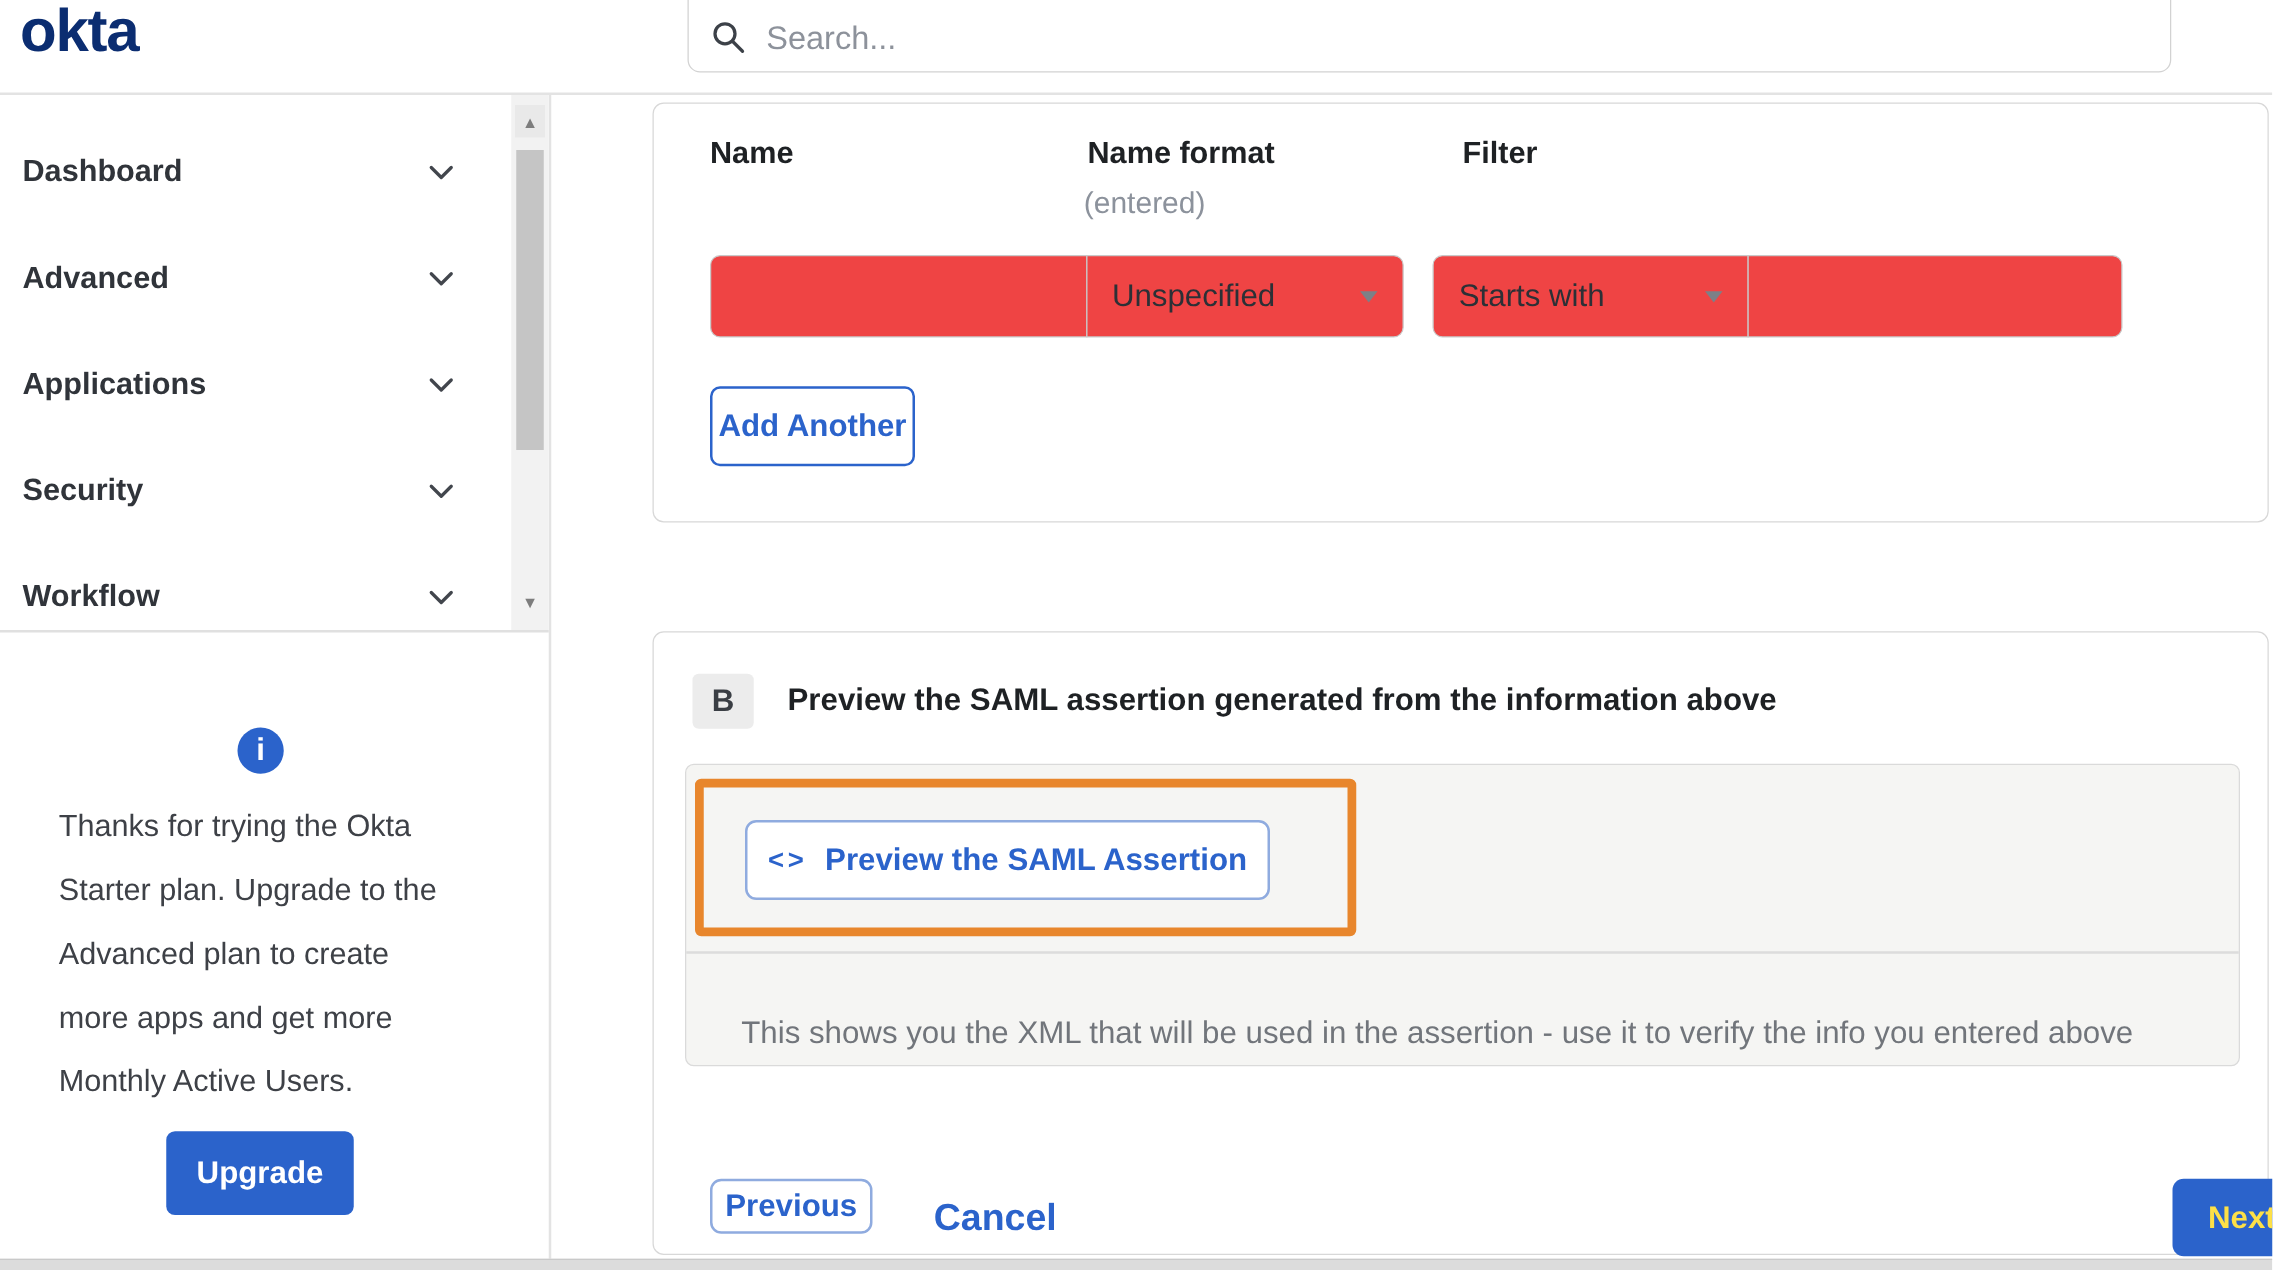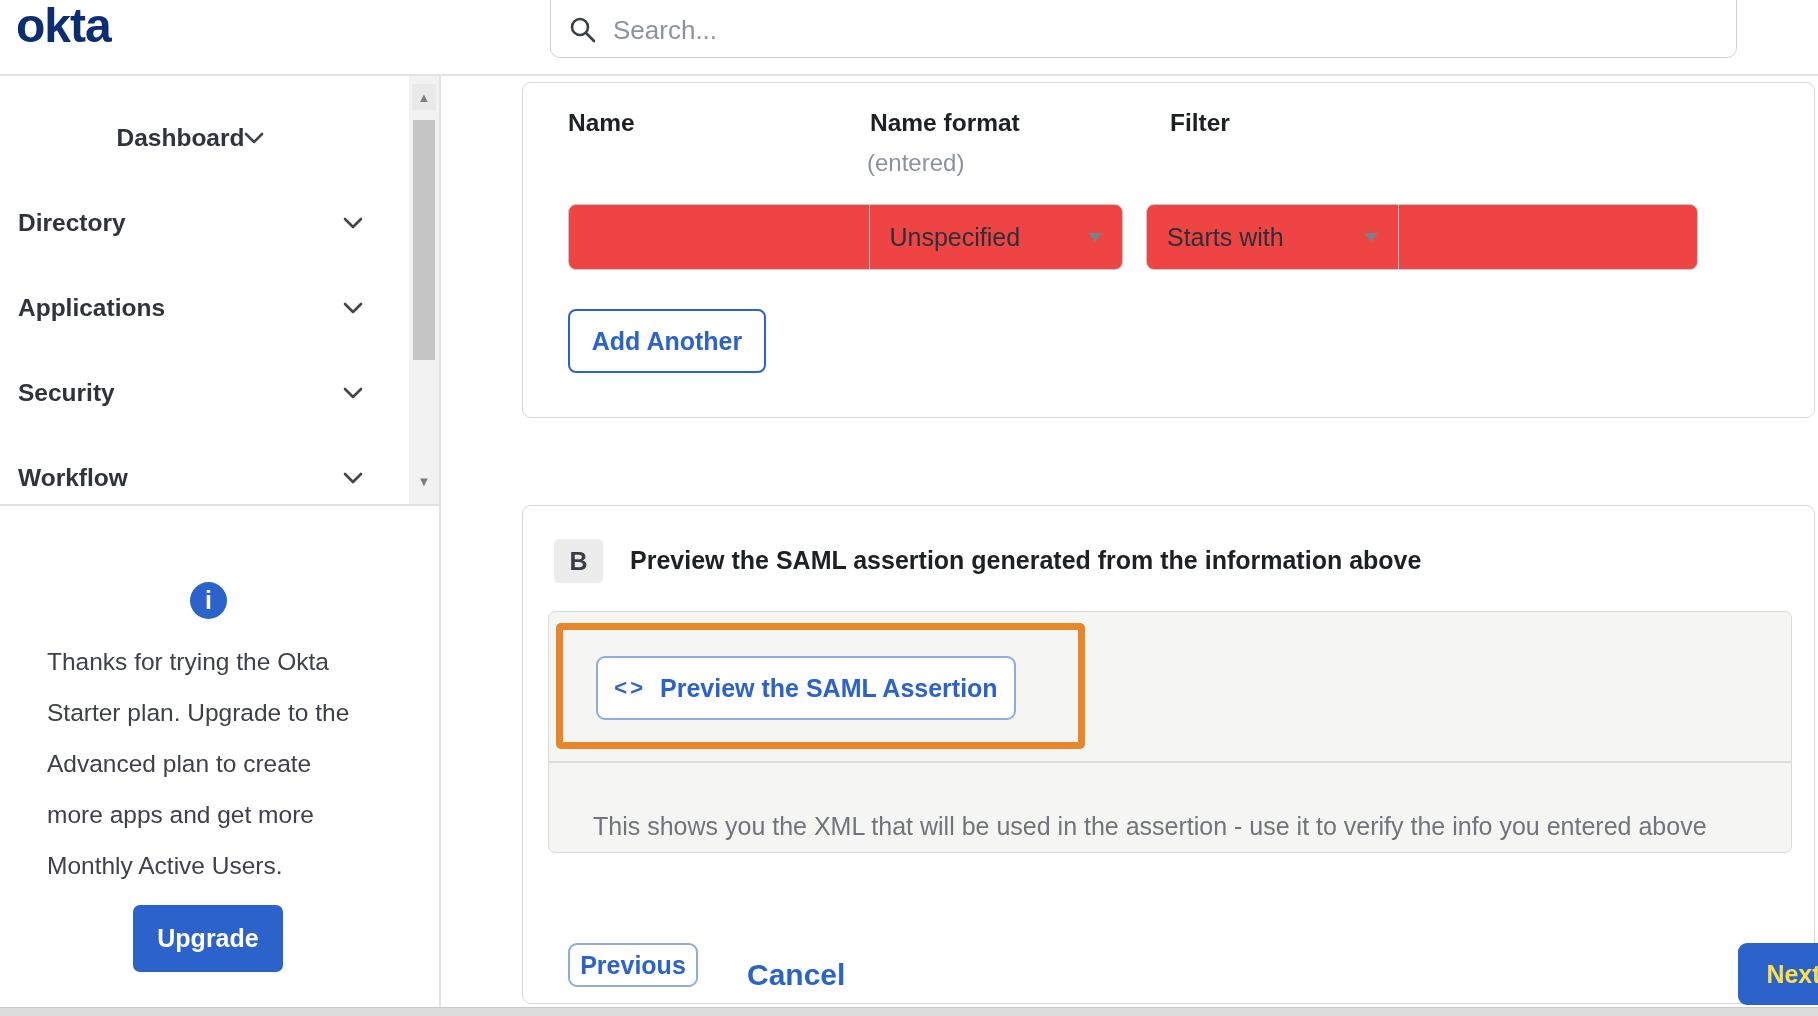--- a/index.html
+++ b/index.html
@@ -60,21 +60,21 @@
 
   .btn-outline{background:#fff;border:2px solid #2b63cb;border-radius:8px;color:#2b63cb;
         font-size:25px;font-weight:700;display:flex;align-items:center;justify-content:center;
         cursor:pointer;box-sizing:border-box;}
   .btn-soft{background:#fff;border:2px solid #8fabdf;border-radius:9px;color:#2b63cb;
         font-size:25px;font-weight:700;display:flex;align-items:center;justify-content:center;
         cursor:pointer;box-sizing:border-box;}
   .btn-primary{background:#2b63cb;border-radius:9px;color:#fde047;font-size:25px;font-weight:700;
         display:flex;align-items:center;justify-content:center;cursor:pointer;margin-left:48px;}
 
-  #add-another{position:absolute;left:45px;top:226px;width:198px;height:64px;}
+  #add-another{position:absolute;left:45px;top:226px;width:164px;height:64px;}
 
   .badge{position:absolute;left:31px;top:33px;width:49px;height:44px;background:#ececec;
         border-radius:5px;display:flex;align-items:center;justify-content:center;
         font-size:25px;font-weight:700;color:#3a3e44;}
   .sec-title{position:absolute;left:107px;top:40px;font-size:25px;font-weight:700;color:#1e2124;}
 
   .preview-panel{position:absolute;left:25px;top:105px;width:1244px;height:242px;
         background:#f5f5f3;border:1.5px solid #dadada;border-radius:7px;box-sizing:border-box;}
   .panel-divider{position:absolute;left:0;top:149px;width:100%;height:1.5px;background:#dcdcdc;}
   .panel-note{position:absolute;left:44px;top:200px;font-size:25px;color:#71757b;}
@@ -102,28 +102,28 @@
     <svg width="28" height="28" viewBox="0 0 28 28">
       <circle cx="11" cy="11" r="8" fill="none" stroke="#3c4148" stroke-width="2.6"></circle>
       <line x1="17" y1="17" x2="25" y2="25" stroke="#3c4148" stroke-width="2.6" stroke-linecap="round"></line>
     </svg>
     <input type="text" placeholder="Search..." style="">
   </div>
   <div class="header-line"></div>
 
   <div class="side-border"></div>
 
-  <div class="nav-item" style="top:116px;justify-content:center;">
+  <div class="nav-item" style="top:116px;">
     <span class="t">Dashboard</span>
     <svg width="20" height="12" viewBox="0 0 20 12">
         <polyline points="2,2 10,10 18,2" fill="none" stroke="#42464d" stroke-width="2.6" stroke-linecap="round" stroke-linejoin="round"></polyline>
       </svg>
   </div>
   <div class="nav-item" style="top:201px;">
-    <span class="t">Directory</span>
+    <span class="t">Advanced</span>
     <svg width="20" height="12" viewBox="0 0 20 12">
         <polyline points="2,2 10,10 18,2" fill="none" stroke="#42464d" stroke-width="2.6" stroke-linecap="round" stroke-linejoin="round"></polyline>
       </svg>
   </div>
   <div class="nav-item" style="top:286px;text-align:right;">
     <span class="t">Applications</span>
     <svg width="20" height="12" viewBox="0 0 20 12">
         <polyline points="2,2 10,10 18,2" fill="none" stroke="#42464d" stroke-width="2.6" stroke-linecap="round" stroke-linejoin="round"></polyline>
       </svg>
   </div>

